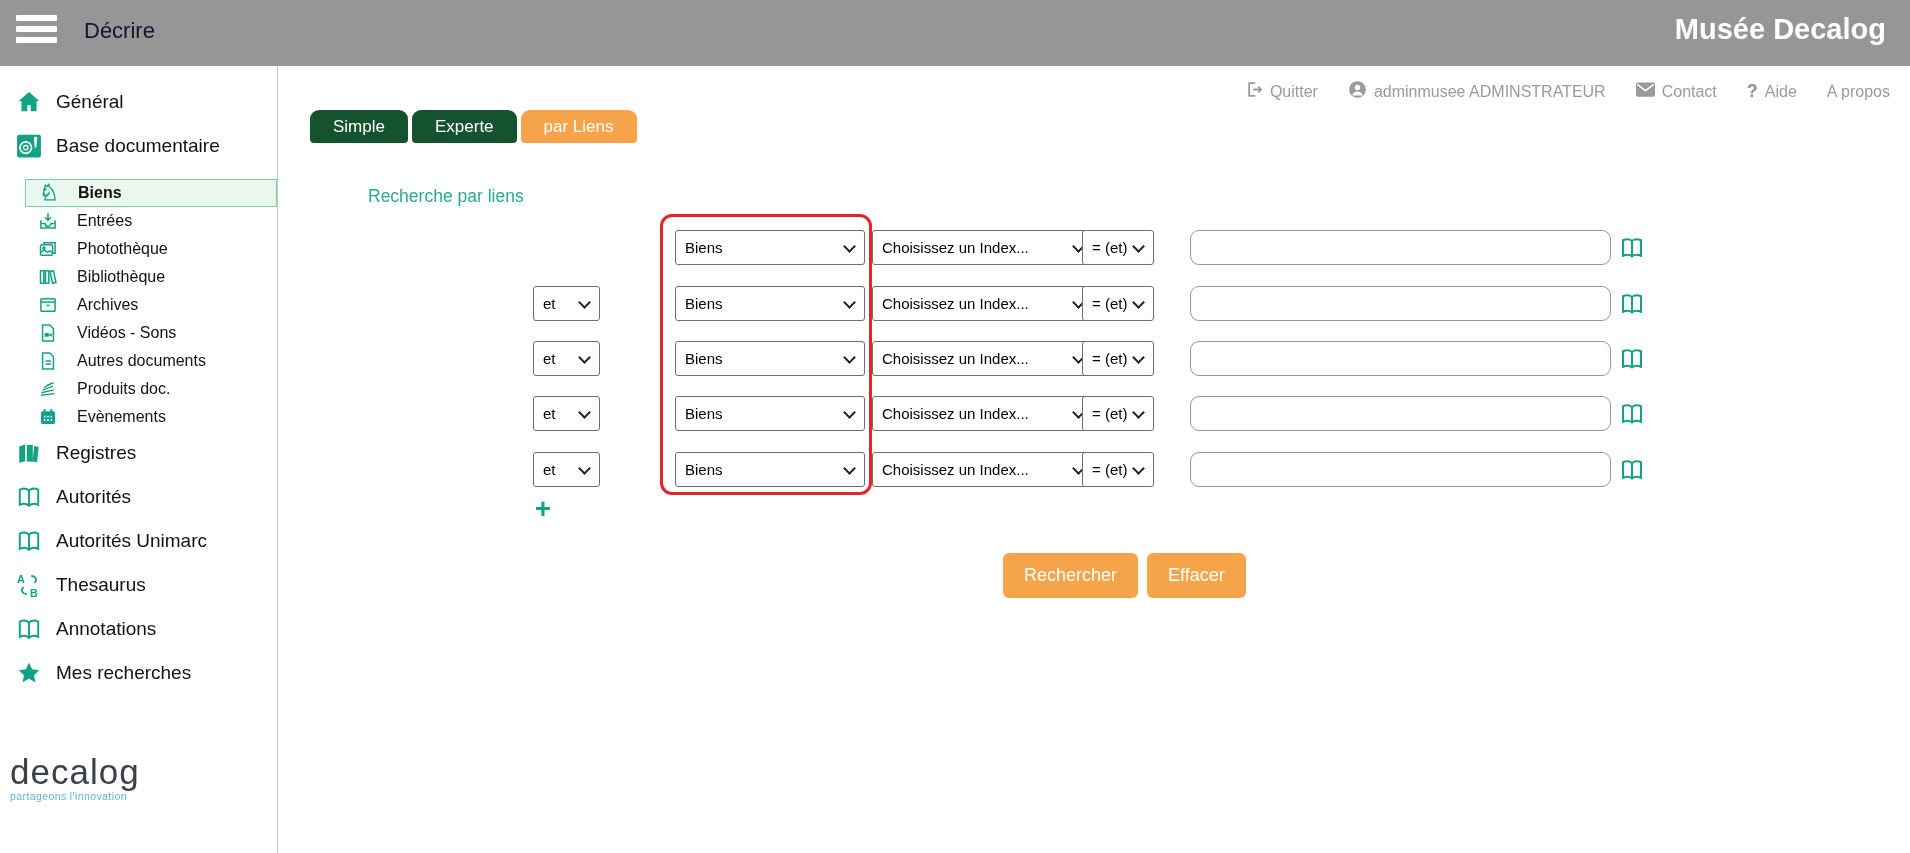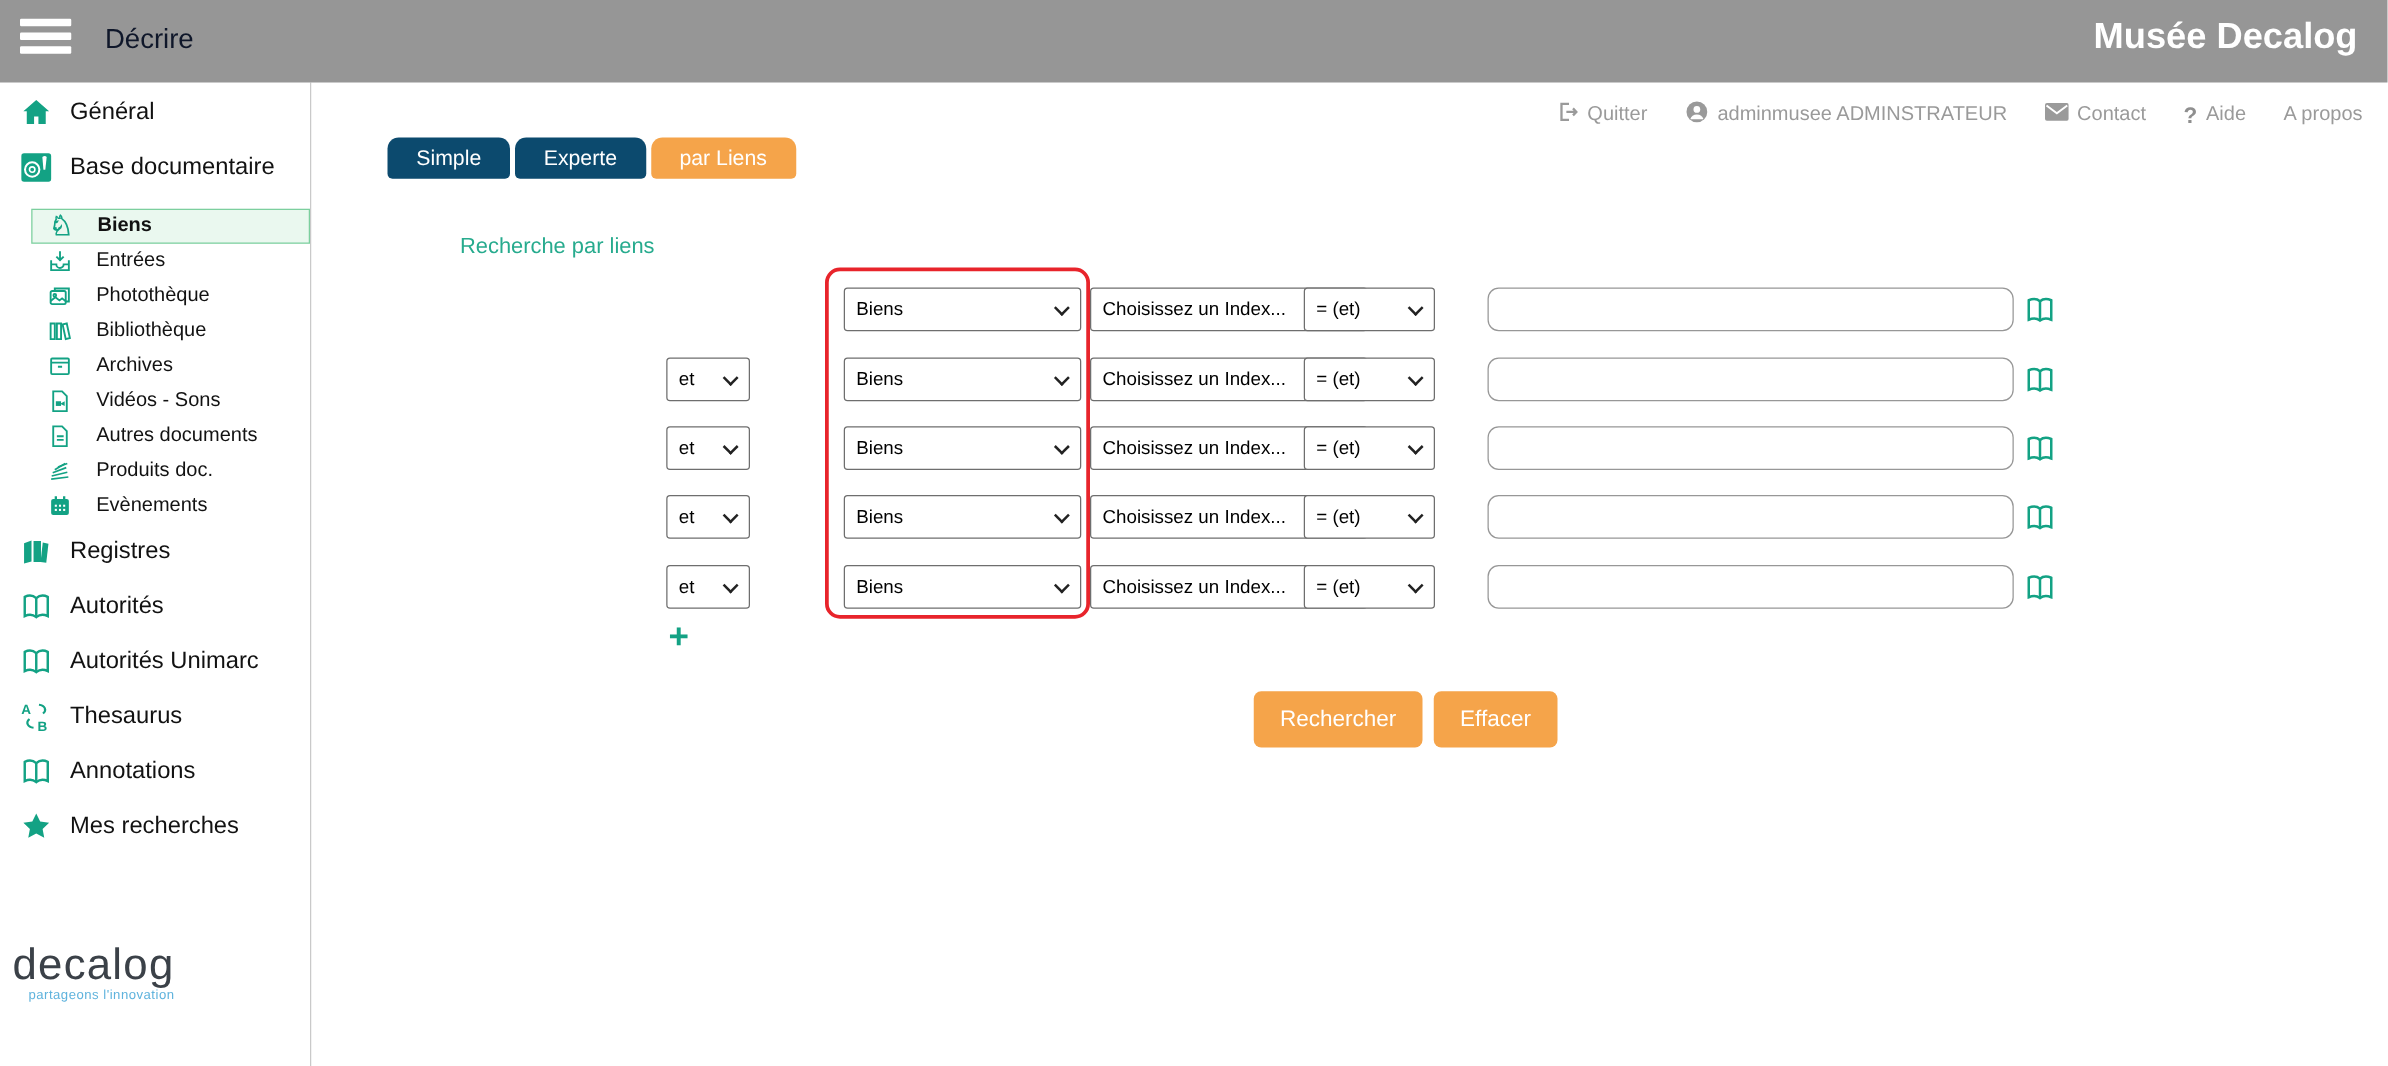--- a/index.html
+++ b/index.html
@@ -11,22 +11,22 @@
     background: #969696; z-index: 30; }
   .hamburger { position: absolute; left: 16px; top: 15px; width: 41px; height: 29px;
     cursor: pointer; }
   .hamburger i { display: block; height: 6px; background: #fff; border-radius: 1px;
     margin-bottom: 5px; }
   .app-title { position: absolute; left: 84px; top: 18px; color: #0f172a; font-size: 22px; }
   .brand { position: absolute; right: 24px; top: 13px; color: #fff; font-size: 29px;
     font-weight: bold; }
 
   
-  .sidebar { position: absolute; left: 0; top: 66px; width: 249px; bottom: 0;
-    background: #fff; border-right: 1px solid #c9c9c9; z-index: 20; padding-top: 2px; text-align: right; }
+  .sidebar { position: absolute; left: 0; top: 66px; width: 278px; bottom: 0;
+    background: #fff; border-right: 1px solid #c9c9c9; z-index: 20; padding-top: 14px; }
   .s-item { display: flex; align-items: center; cursor: pointer; color: #121212; }
   .s-item.lvl1 { height: 44px; padding-left: 15px; font-size: 19px; }
   .s-item.lvl1 .ic { width: 27px; height: 27px; margin-right: 14px; display: flex;
     align-items: center; justify-content: center; flex: none; }
   .sub-list { margin-top: 11px; }
   .s-item.lvl2 { height: 28px; margin-left: 25px; padding-left: 12px; font-size: 16px; }
   .s-item.lvl2 .ic { width: 22px; height: 22px; margin-right: 18px; display: flex;
     align-items: center; justify-content: center; flex: none; }
   .s-item.lvl2.active { background: #eaf8ef; border: 1px solid #7ccf9e;
     margin-right: 0; font-weight: bold; }
@@ -37,21 +37,21 @@
 
   
   .util { position: absolute; top: 80px; right: 20px; display: flex; gap: 30px;
     align-items: center; color: #9a9a9a; font-size: 16px; z-index: 10; }
   .util .u-item { display: flex; align-items: center; gap: 7px; cursor: pointer; }
   .util .qmark { font-weight: bold; font-size: 18px; color: #8f8f8f; }
 
   
   .tabs { position: absolute; left: 310px; top: 110px; display: flex; gap: 4px; z-index: 10; }
   .tab { height: 33px; padding: 0 23px; display: flex; align-items: center;
-    color: #fff; font-size: 17px; background: #0c4a6e; border-radius: 9px 9px 4px 4px;
+    color: #fff; font-size: 17px; background: #14532d; border-radius: 9px 9px 4px 4px;
     cursor: pointer; }
   .tab.active { background: #f5a44a; }
 
   .section-title { position: absolute; left: 368px; top: 186px; color: #27ab8e;
     font-size: 17.5px; z-index: 10; }
 
   
   .red-box { position: absolute; left: 660px; top: 214px; width: 212px; height: 281px;
     border: 3px solid #e8242b; border-radius: 12px; pointer-events: none; z-index: 15; }
   .row { position: absolute; left: 0; width: 1910px; height: 35px; z-index: 10; }
@@ -59,21 +59,21 @@
   .sel select { width: 100%; height: 100%; appearance: none; -webkit-appearance: none;
     border: 1px solid #6e6e6e; border-radius: 3px; background: #fff; color: #000;
     font-family: "Liberation Sans", sans-serif; font-size: 15px; padding: 0 26px 0 9px;
     cursor: pointer; }
   .sel::after { content: ""; position: absolute; right: 11px; top: 12px; width: 7px;
     height: 7px; border-right: 2px solid #222; border-bottom: 2px solid #222;
     transform: rotate(45deg); pointer-events: none; }
   .c-op  { left: 533px; width: 67px; border-radius: 15px; }
   .c-src { left: 675px; width: 190px; }
   .c-idx { left: 872px; width: 222px; }
-  .c-cmp { left: 1043px; width: 105px; border-radius: 14px; }
+  .c-cmp { left: 1082px; width: 72px; border-radius: 14px; }
   .c-val { position: absolute; left: 1190px; top: 0; width: 421px; height: 35px;
     border: 1px solid #979797; border-radius: 9px; font-size: 15px; padding: 0 12px;
     font-family: "Liberation Sans", sans-serif; }
   .c-book { position: absolute; left: 1620px; top: 7px; width: 24px; height: 22px;
     cursor: pointer; background: none; border: none; padding: 0; }
   .add-row { position: absolute; left: 531px; top: 496px; width: 24px; height: 26px;
     background: none; border: none; color: #13a284; font-size: 28px; font-weight: bold;
     line-height: 24px; cursor: pointer; z-index: 10; }
   .actions { position: absolute; left: 1003px; top: 553px; display: flex; gap: 9px; z-index: 10; }
   .btn { height: 45px; background: #f5a44a; border: none; border-radius: 6px;

